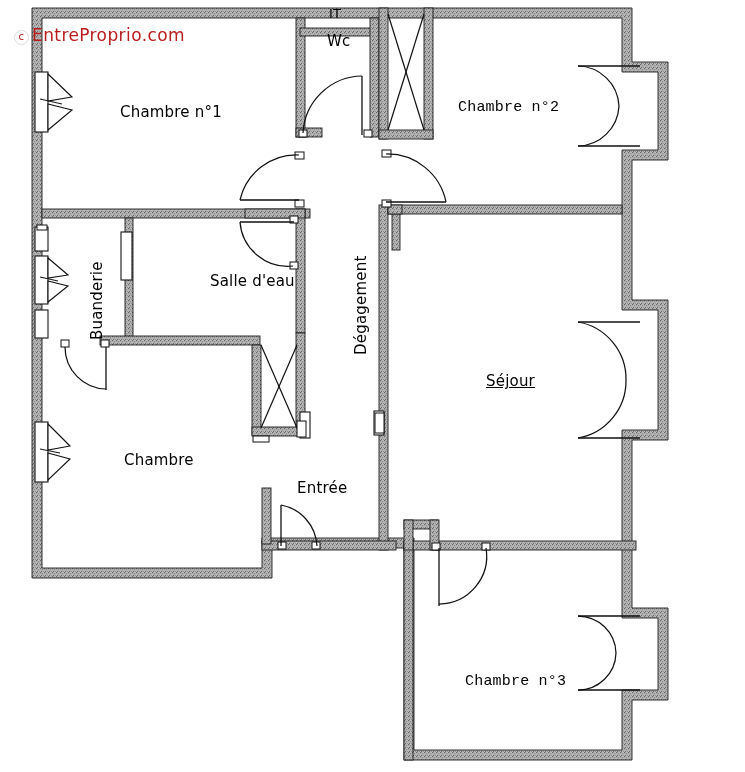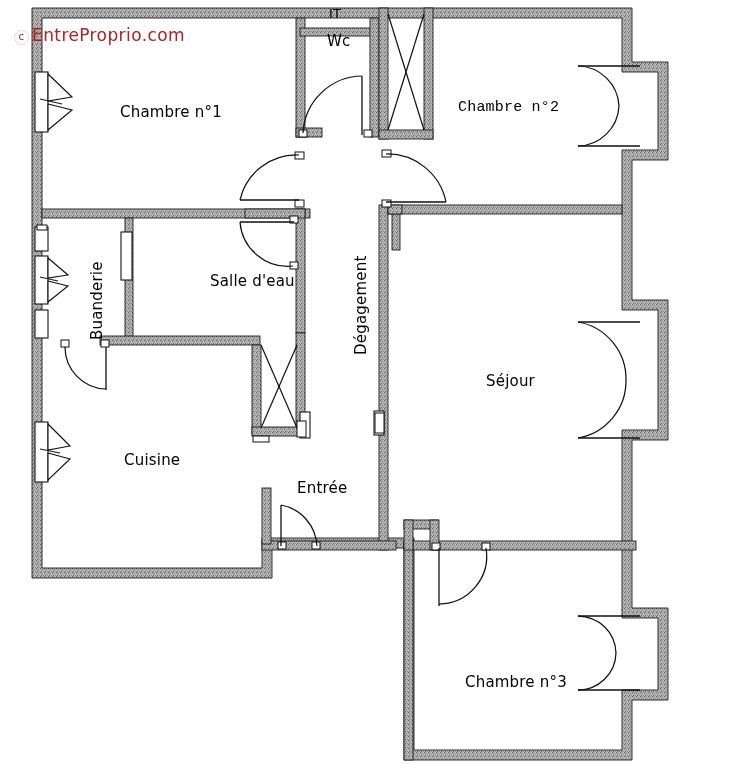--- a/index.html
+++ b/index.html
@@ -317,21 +317,21 @@
   <div class="room-label small-label" style="left:329px; top:6px;">IT</div>
 
   <div class="room-label" style="left:458px; top:99px;font-family:Liberation Mono, monospace;">Chambre n°2</div>
 
   <div class="room-label vertical" style="left:88px; top:340px;">Buanderie</div>
 
   <div class="room-label" style="left:170px; top:272px;margin-left:40px;">Salle d'eau</div>
 
   <div class="room-label vertical" style="left:352px; top:355px;">Dégagement</div>
 
-  <div class="room-label" style="left:486px; top:372px;">Séjour</div>
-
-  <div class="room-label" style="left:124px; top:451px;">Cuisine</div>
+  <div class="room-label" style="left:486px; top:372px;text-decoration:underline;">Séjour</div>
+
+  <div class="room-label" style="left:124px; top:451px;">Chambre</div>
 
   <div class="room-label" style="left:297px; top:479px;">Entrée</div>
 
-  <div class="room-label" style="left:465px; top:673px;">Chambre n°3</div>
+  <div class="room-label" style="left:465px; top:673px;font-family:Liberation Mono, monospace;">Chambre n°3</div>
 
 </div>
 
 </body></html>

